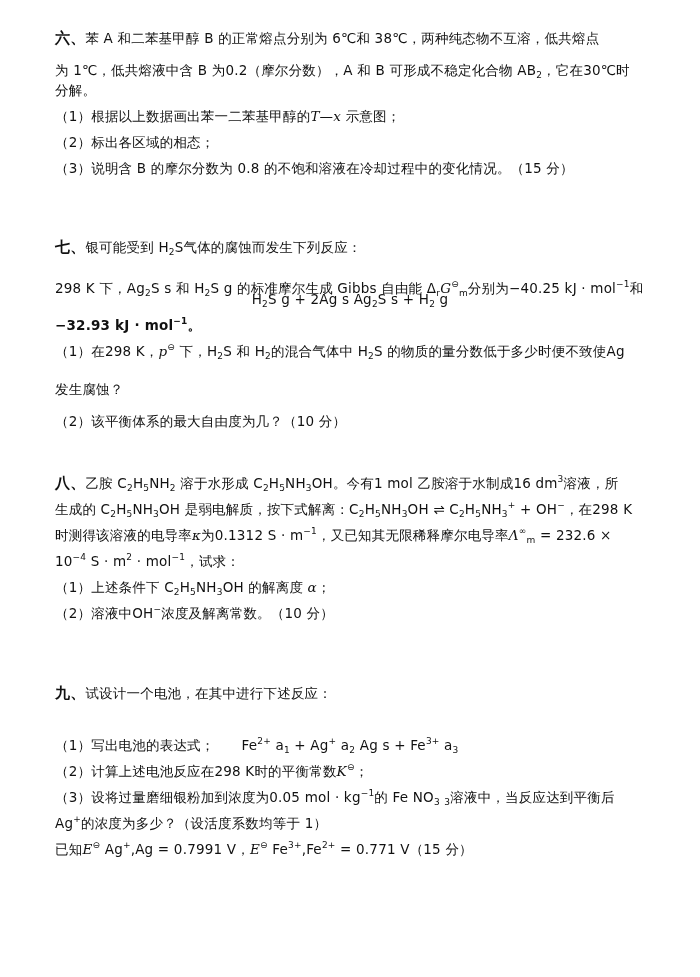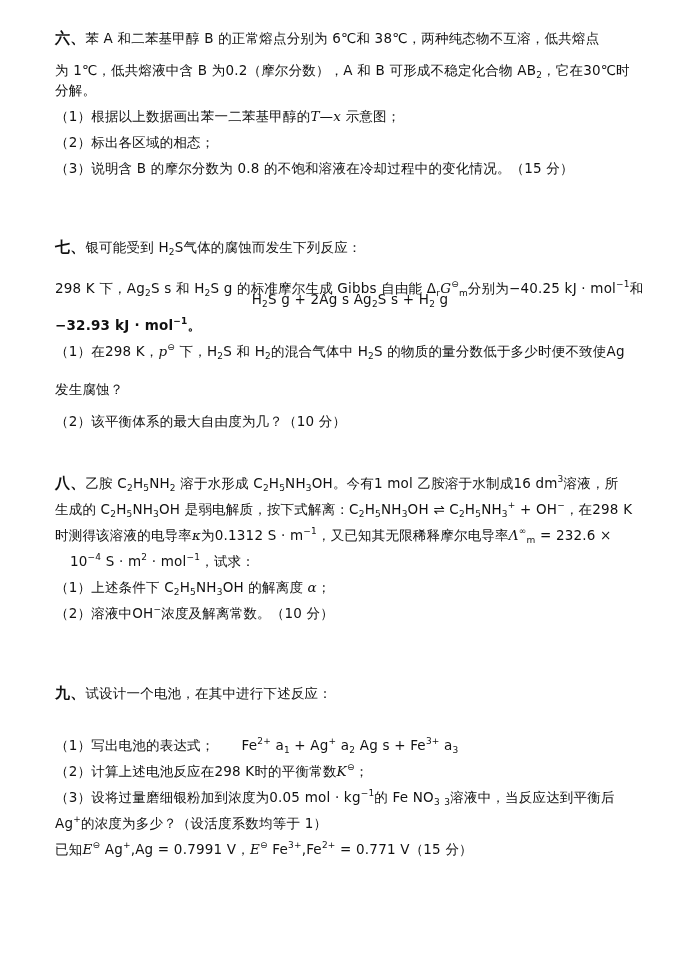--- a/index.html
+++ b/index.html
@@ -33,21 +33,21 @@
         <div class="line" style="top: 278px;"><span>298 K 下，Ag</span><sub>2</sub><span>S s  和 H</span><sub>2</sub><span>S g  的标准摩尔生成 Gibbs 自由能 Δ</span><sub>r</sub><span class="seg-it">G</span><sup>⊖</sup><sub>m</sub><span>分别为−40.25 kJ · mol</span><sup>−1</sup><span>和</span></div>
         <div class="line" style="top: 315px; font-weight: bold;"><span>−32.93 kJ · mol</span><sup>−1</sup><span>。</span></div>
         <div class="line" style="top: 341px;"><span>（1）在298 K，</span><span class="seg-it">p</span><sup>⊖</sup><span> 下，H</span><sub>2</sub><span>S  和 H</span><sub>2</sub><span>的混合气体中 H</span><sub>2</sub><span>S 的物质的量分数低于多少时便不致使Ag</span></div>
         <div class="line" style="top: 367px; margin-top: 12px;"><span>发生腐蚀？</span></div>
         <div class="line" style="top: 403px; margin-top: 8px;"><span>（2）该平衡体系的最大自由度为几？（10 分）</span></div>
       </div>
       <div>
         <div class="line" style="top: 473px;"><span class="seg-bold">八、</span><span>乙胺 C</span><sub>2</sub><span>H</span><sub>5</sub><span>NH</span><sub>2</sub><span> 溶于水形成 C</span><sub>2</sub><span>H</span><sub>5</sub><span>NH</span><sub>3</sub><span>OH。今有1 mol 乙胺溶于水制成16 dm</span><sup>3</sup><span>溶液，所</span></div>
         <div class="line" style="top: 499px;"><span>生成的 C</span><sub>2</sub><span>H</span><sub>5</sub><span>NH</span><sub>3</sub><span>OH 是弱电解质，按下式解离：C</span><sub>2</sub><span>H</span><sub>5</sub><span>NH</span><sub>3</sub><span>OH ⇌ C</span><sub>2</sub><span>H</span><sub>5</sub><span>NH</span><sub>3</sub><sup>+</sup><span> + OH</span><sup>−</sup><span>，在298 K</span></div>
         <div class="line" style="top: 525px;"><span>时测得该溶液的电导率</span><span class="seg-it">κ</span><span>为0.1312 S · m</span><sup>−1</sup><span>，又已知其无限稀释摩尔电导率</span><span class="seg-it">Λ</span><sup>∞</sup><sub>m</sub><span> = 232.6 ×</span></div>
-        <div class="line" style="top: 551px; margin-left: 15px;"><span>10</span><sup>−4</sup><span> S · m</span><sup>2</sup><span> · mol</span><sup>−1</sup><span>，试求：</span></div>
+        <div class="line" style="top: 551px;"><span>10</span><sup>−4</sup><span> S · m</span><sup>2</sup><span> · mol</span><sup>−1</sup><span>，试求：</span></div>
         <div class="line" style="top: 577px;"><span>（1）上述条件下 C</span><sub>2</sub><span>H</span><sub>5</sub><span>NH</span><sub>3</sub><span>OH 的解离度 </span><span class="seg-it">α</span><span>；</span></div>
         <div class="line" style="top: 603px;"><span>（2）溶液中OH</span><sup>−</sup><span>浓度及解离常数。（10 分）</span></div>
       </div>
       <div>
         <div class="line" style="top: 683px; font-family: Liberation Serif, serif;"><span class="seg-bold">九、</span><span>试设计一个电池，在其中进行下述反应：</span></div>
         <div class="line center" style="top: 709px;"><span>Fe</span><sup>2+</sup><span>  a</span><sub>1</sub><span>  + Ag</span><sup>+</sup><span>  a</span><sub>2</sub><span>      Ag s  + Fe</span><sup>3+</sup><span>  a</span><sub>3</sub></div>
         <div class="line" style="top: 735px; text-align: right;"><span>（1）写出电池的表达式；</span></div>
         <div class="line" style="top: 761px;"><span>（2）计算上述电池反应在298 K时的平衡常数</span><span class="seg-it">K</span><sup>⊖</sup><span>；</span></div>
         <div class="line" style="top: 787px;"><span>（3）设将过量磨细银粉加到浓度为0.05 mol · kg</span><sup>−1</sup><span>的 Fe NO</span><sub>3</sub><span> </span><sub>3</sub><span>溶液中，当反应达到平衡后</span></div>
         <div class="line" style="top: 813px;"><span>Ag</span><sup>+</sup><span>的浓度为多少？（设活度系数均等于 1）</span></div>

